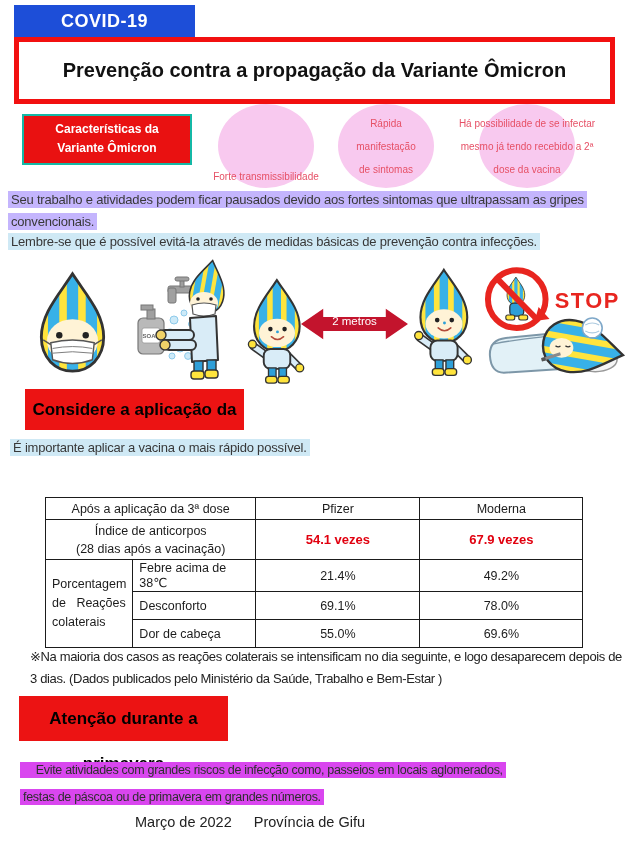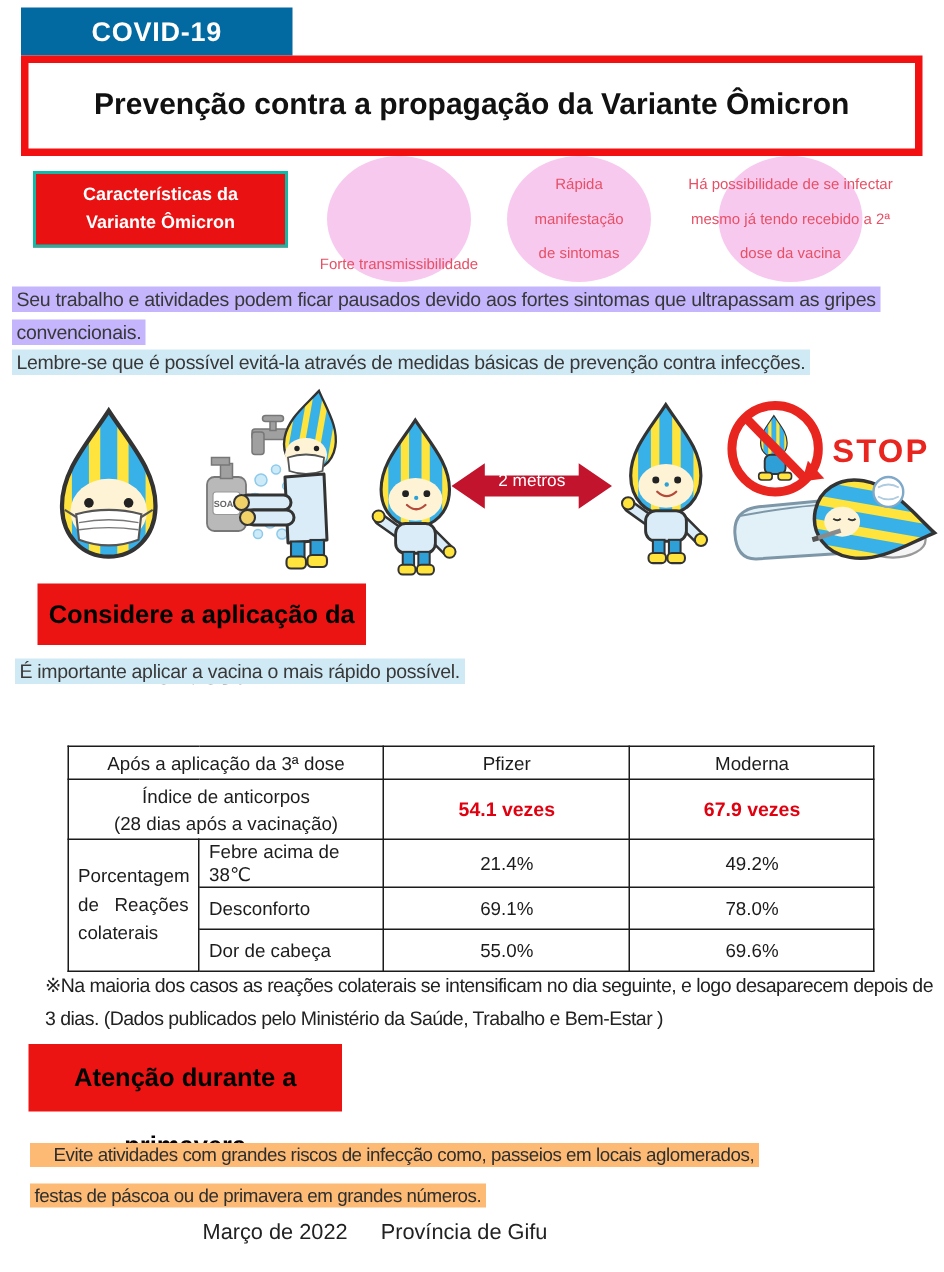--- a/index.html
+++ b/index.html
@@ -1,20 +1,20 @@
 <!DOCTYPE html>
 <html lang="pt"><head>
 <meta charset="utf-8">
 <style>
   html,body{margin:0;padding:0;background:#fff;}
   body{font-family:"Liberation Sans","DejaVu Sans",sans-serif;}
   #page{position:relative;width:629px;height:848px;background:#fff;overflow:hidden;}
 
   
-  .covid-tab{position:absolute;left:14px;top:5px;width:181px;height:33px;background:#0369a1;
+  .covid-tab{position:absolute;left:14px;top:5px;width:181px;height:33px;background:#1d4ed8;
     color:#fff;font-weight:bold;font-size:18px;text-align:center;line-height:33px;letter-spacing:.5px;}
   .title-box{position:absolute;left:14px;top:37px;width:591px;height:57px;background:#fff;
     border:5px solid #f21010;text-align:center;line-height:57px;font-size:20px;font-weight:bold;color:#111;}
 
   
   .char-box{position:absolute;left:22px;top:114px;width:166px;height:43px;background:#e91111;
     border:2px solid #14b8a6;color:#fff;font-weight:bold;font-size:12px;text-align:center;
     line-height:19px;padding-top:4px;}
   .bubble{position:absolute;width:96px;height:84px;border-radius:50%;background:#f8c9ef;}
   .bubble-text{position:absolute;color:#e65066;font-size:10px;line-height:23px;text-align:center;
@@ -50,21 +50,21 @@
   table.vx td{border:1.6px solid #1b1b1b;padding:1px 6px;text-align:center;vertical-align:middle;}
   table.vx td.lft{text-align:left;}
   .red-val{color:#e1000f;font-weight:bold;font-size:13px;}
   .side-label{line-height:19px;font-size:12.5px;}
   .side-label .sp{word-spacing:7px;}
 
   .note{position:absolute;left:10px;top:646px;font-size:13px;line-height:22px;color:#222;
     letter-spacing:-0.35px;white-space:pre;}
 
   .p-spring{left:20px;top:757px;font-size:12.5px;line-height:26px;letter-spacing:-0.3px;color:#2e2e2e;}
-  .p-spring .hl-pink{background:#fdba74;text-align:right;}
+  .p-spring .hl-pink{background:#d946ef;text-align:right;}
 
   .footer{position:absolute;left:85px;top:814px;width:330px;text-align:center;font-size:14.5px;color:#222;}
   .footer .gap{display:inline-block;width:22px;}
 
   svg text{font-family:"Liberation Sans","DejaVu Sans",sans-serif;}
 </style>
 </head>
 <body>
 
 <div id="page">

